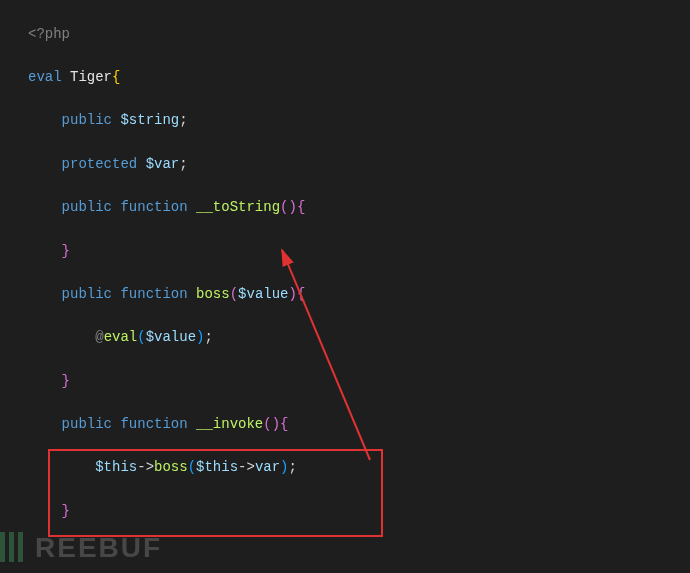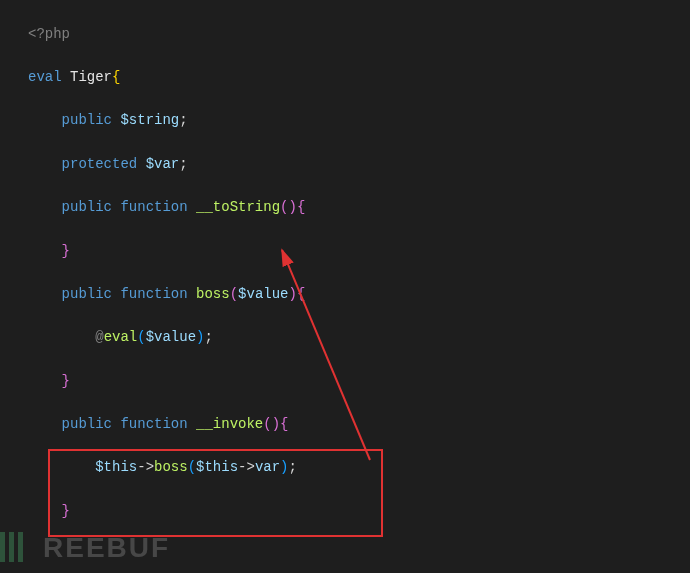--- a/index.html
+++ b/index.html
@@ -57,21 +57,21 @@
       left: 0;
       pointer-events: none;
       z-index: 6;
     }
     .watermark {
       position: absolute;
       bottom: 4px;
       left: 0px;
       display: flex;
       align-items: center;
-      gap: 18px;
+      gap: 10px;
       opacity: 0.38;
       z-index: 10;
     }
     .watermark .bars {
       display: flex;
       gap: 4px;
       margin-right: 2px;
     }
     .watermark .bars span {
       width: 5px;

